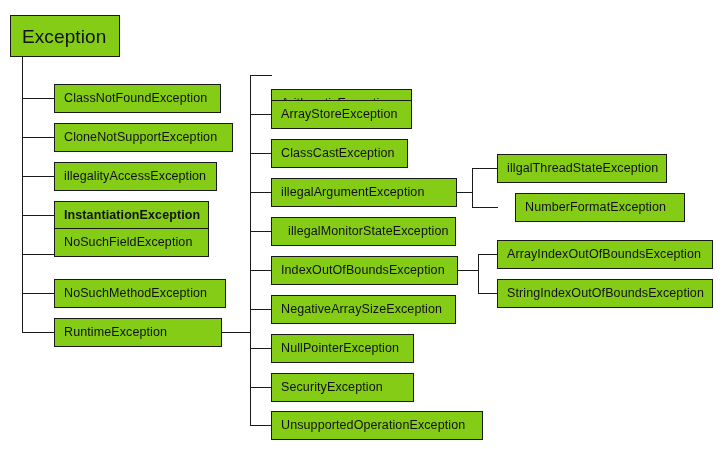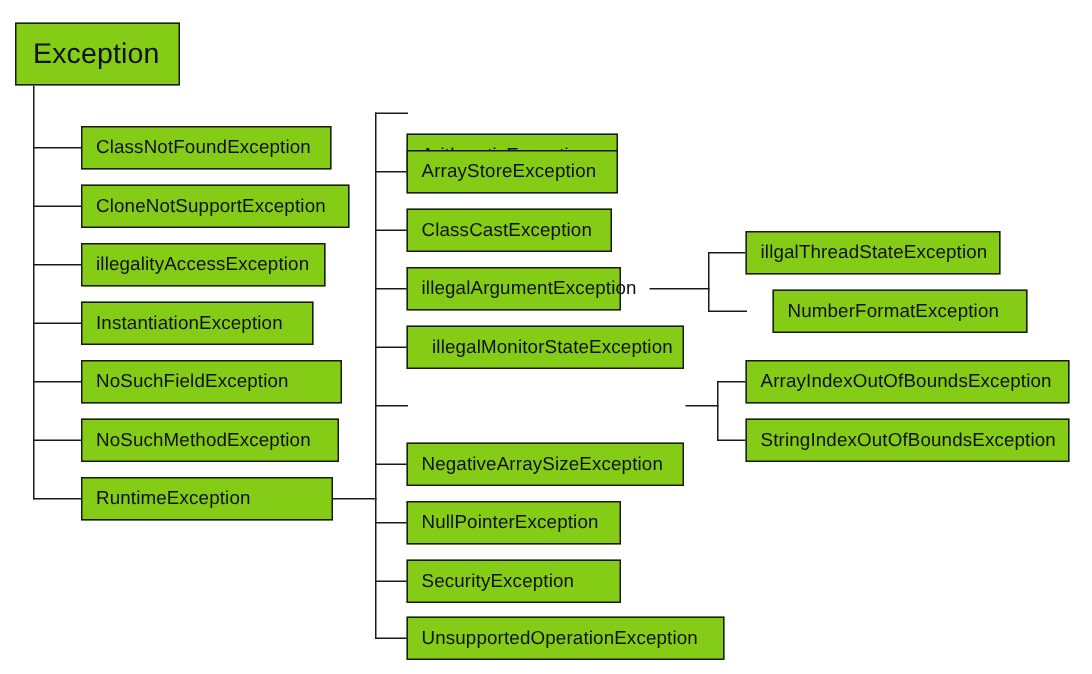--- a/index.html
+++ b/index.html
@@ -77,30 +77,31 @@
   <div class="line h" style="left:457px; top:270px; width:22px;"></div>
   <div class="line v" style="left:478px; top:254px; height:40px;"></div>
   <div class="line h" style="left:478px; top:254px; width:20px;"></div>
   <div class="line h" style="left:478px; top:293px; width:20px;"></div>
 
   <div class="node root" style="left:10px; top:15px; width:110px; height:42px;">Exception</div>
 
   <div class="node" style="left:54px; top:84px; width:167px; height:29px;">ClassNotFoundException</div>
   <div class="node" style="left:54px; top:123px; width:179px; height:29px;">CloneNotSupportException</div>
   <div class="node" style="left:54px; top:162px; width:163px; height:29px;">illegalityAccessException</div>
-  <div class="node" style="left:54px; top:201px; width:155px; height:29px;">InstantiationException</div>
-  <div class="node" style="left:54px; top:240px; width:174px; height:29px;text-align:right;">NoSuchFieldException</div>
+  <div class="node" style="left:54px; top:201px; width:155px; height:29px;font-weight:bold;">InstantiationException</div>
+  <div class="node" style="left:54px; top:228px; width:155px; height:29px;text-align:right;">NoSuchFieldException</div>
   <div class="node" style="left:54px; top:279px; width:172px; height:29px;">NoSuchMethodException</div>
   <div class="node" style="left:54px; top:318px; width:168px; height:29px;">RuntimeException</div>
 
   <div class="node" style="left:271px; top:61px; width:141px; height:29px;margin-top:28px;">ArithmeticException</div>
   <div class="node" style="left:271px; top:100px; width:141px; height:29px;">ArrayStoreException</div>
   <div class="node" style="left:271px; top:139px; width:137px; height:29px;">ClassCastException</div>
-  <div class="node" style="left:271px; top:178px; width:143px; height:29px;">illegalArgumentException</div>
+  <div class="node" style="left:271px; top:178px; width:186px; height:29px;">illegalArgumentException</div>
   <div class="node" style="left:271px; top:217px; width:185px; height:29px;padding-left:16px;">illegalMonitorStateException</div>
+  <div class="node" style="left:271px; top:256px; width:187px; height:29px;">IndexOutOfBoundsException</div>
   <div class="node" style="left:271px; top:295px; width:185px; height:29px;">NegativeArraySizeException</div>
   <div class="node" style="left:271px; top:334px; width:143px; height:29px;">NullPointerException</div>
   <div class="node" style="left:271px; top:373px; width:143px; height:29px;">SecurityException</div>
   <div class="node" style="left:271px; top:411px; width:212px; height:29px;">UnsupportedOperationException</div>
 
   <div class="node" style="left:497px; top:154px; width:170px; height:29px;">illgalThreadStateException</div>
   <div class="node" style="left:515px; top:193px; width:170px; height:29px;">NumberFormatException</div>
 
   <div class="node" style="left:497px; top:240px; width:216px; height:29px;">ArrayIndexOutOfBoundsException</div>
   <div class="node" style="left:497px; top:279px; width:216px; height:29px;">StringIndexOutOfBoundsException</div>

